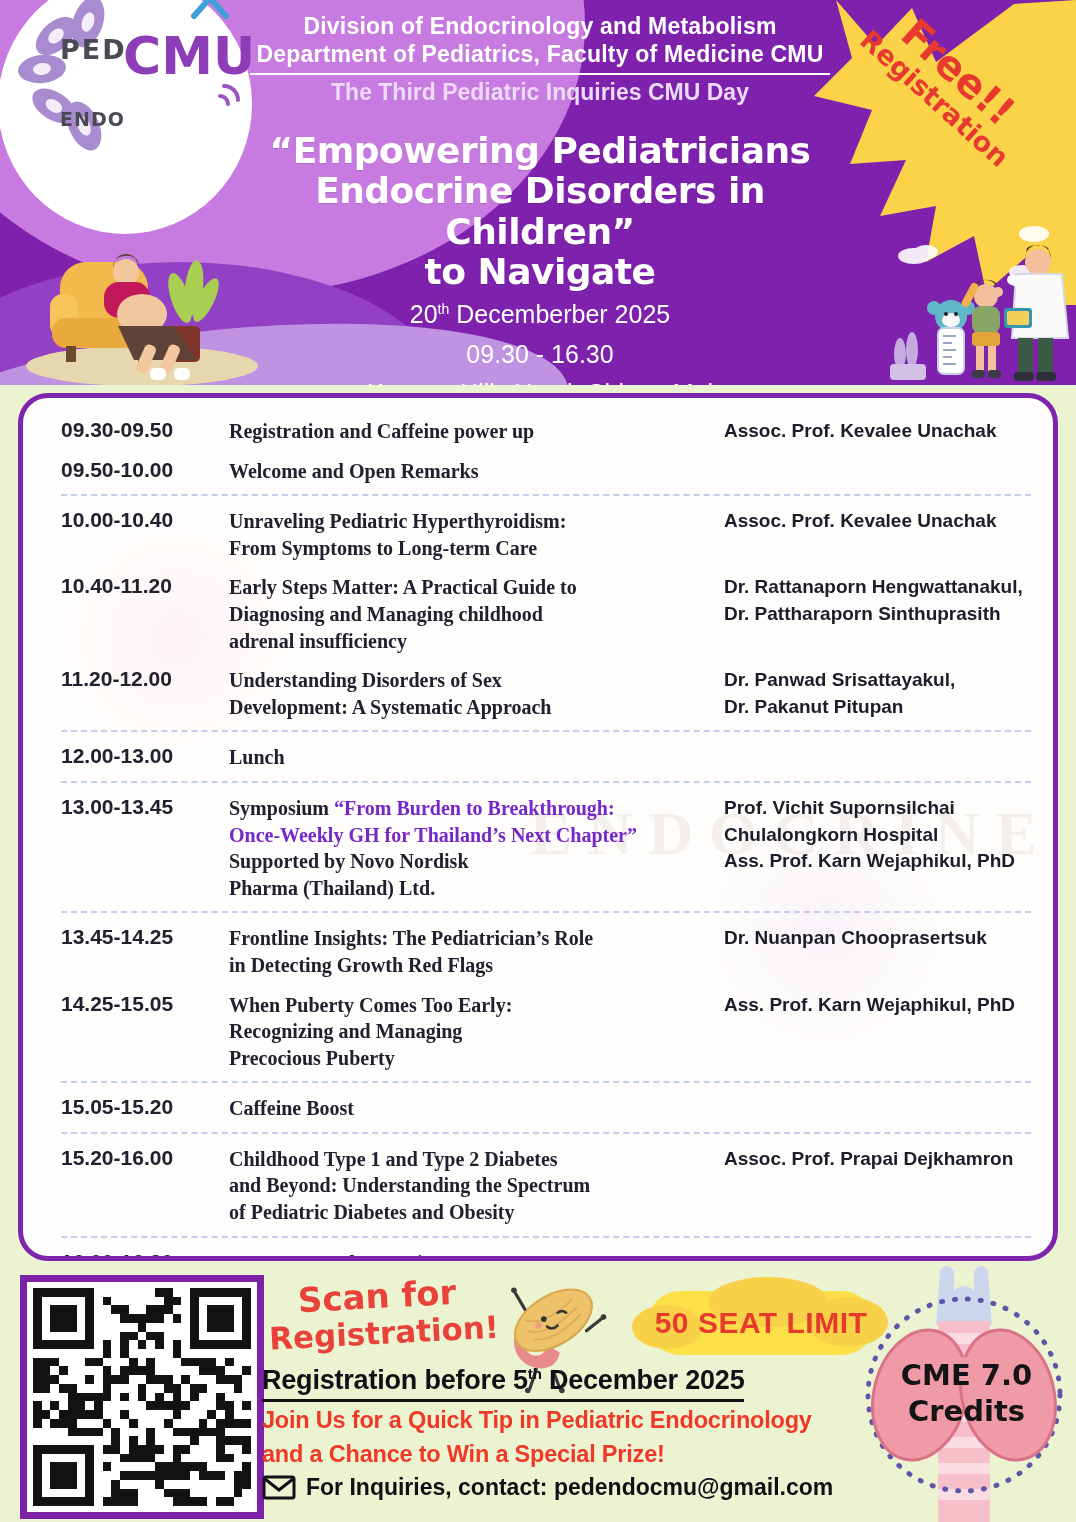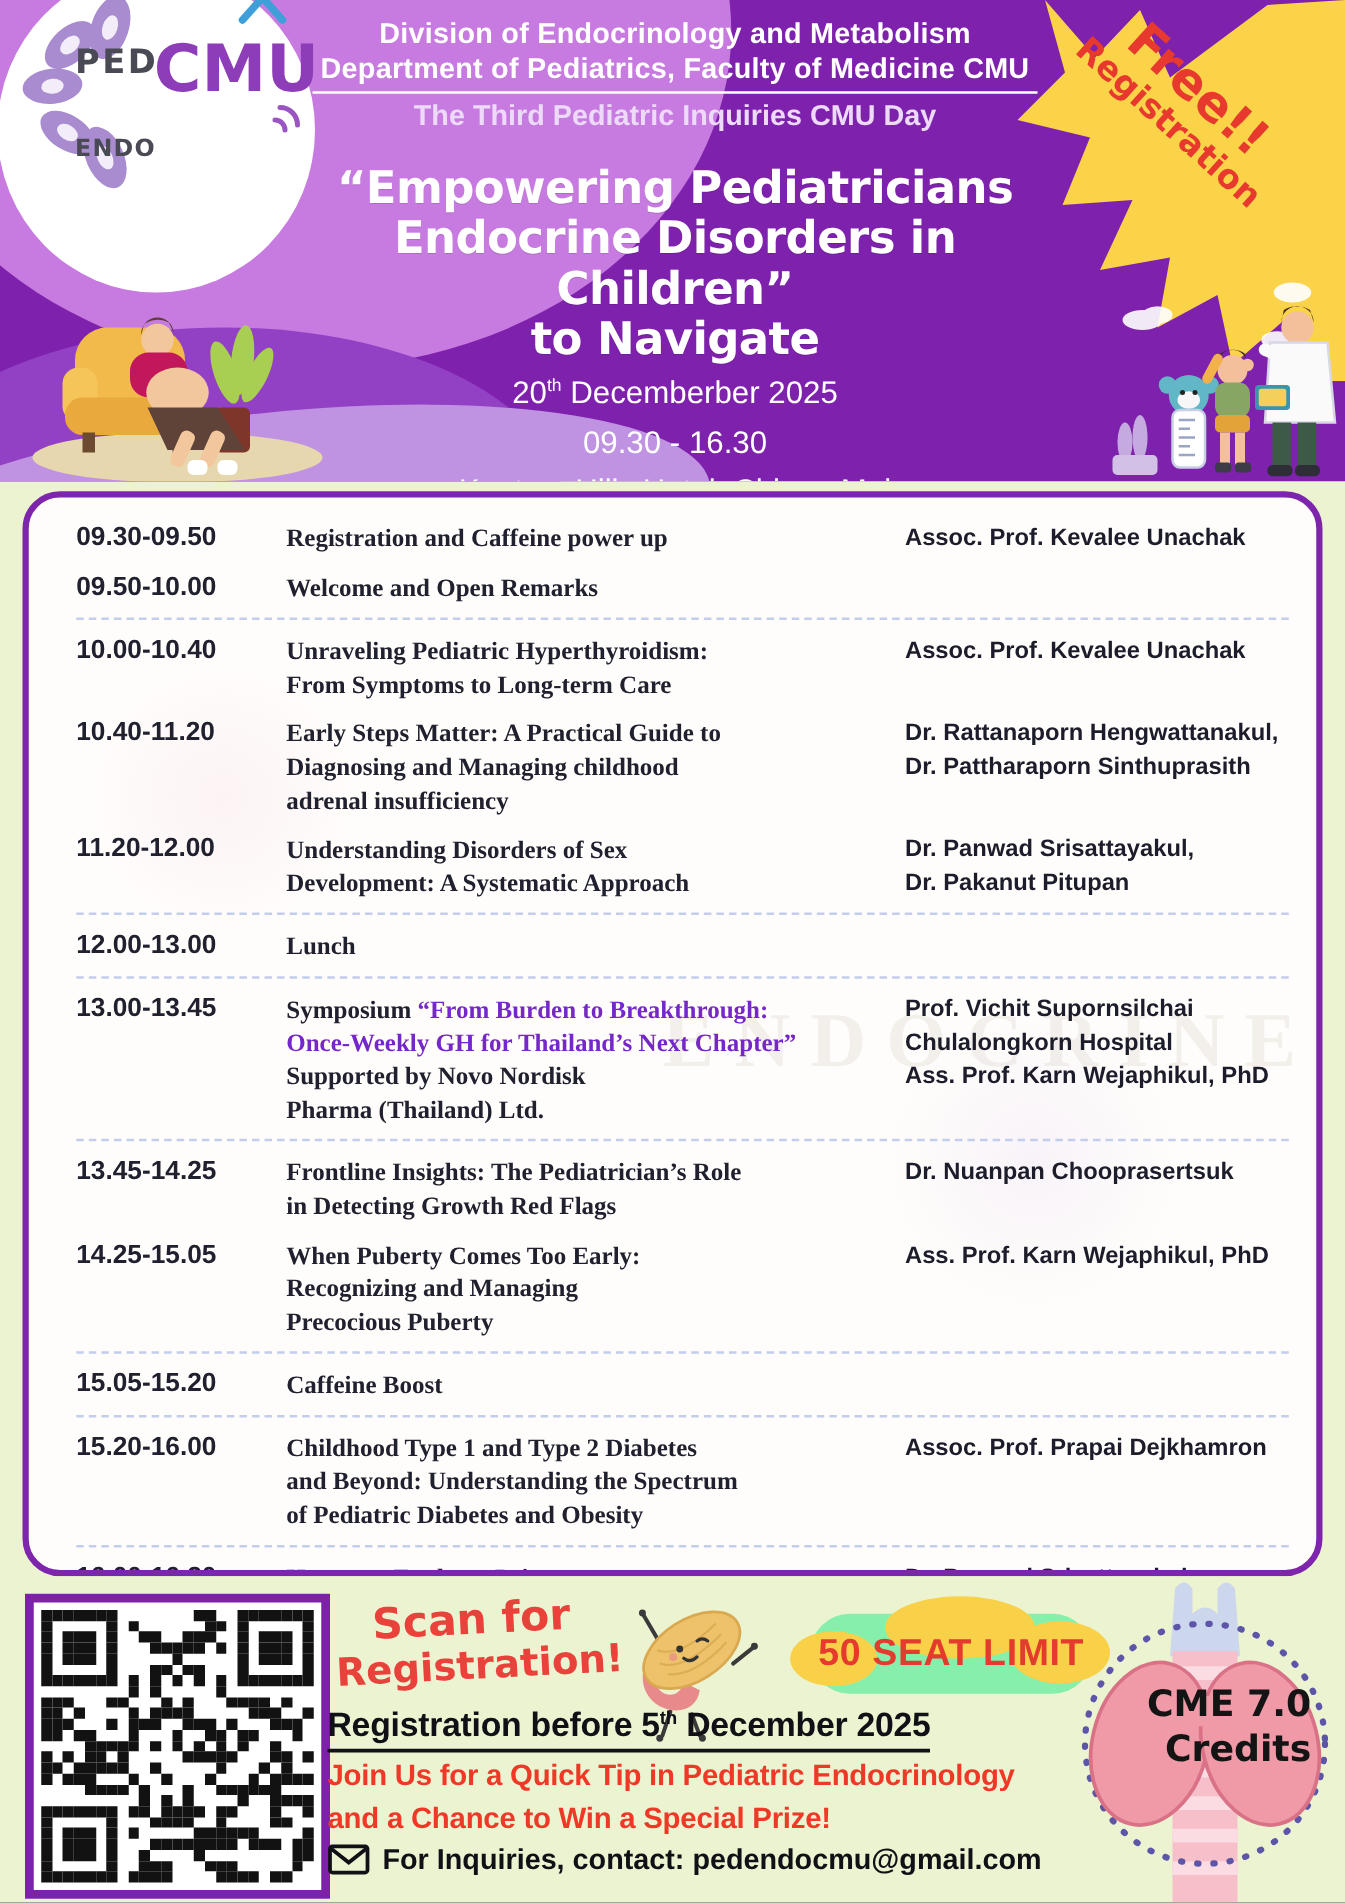--- a/index.html
+++ b/index.html
@@ -46,34 +46,34 @@
   
   .foot{position:absolute;left:0;top:1261px;width:1076px;height:261px;background:#ebf3d1;}
   .qr{position:absolute;left:20px;top:14px;width:218px;height:218px;background:#fff;border:7px solid #7d22a8;
       padding:6px;display:grid;grid-template-columns:repeat(25,1fr);grid-template-rows:repeat(25,1fr);}
   .qr div{background:transparent;}
   .qr div.on{background:#121212;}
   .scan{position:absolute;left:268px;top:18px;width:220px;text-align:center;color:#e8423b;
         font-family:"DejaVu Sans",sans-serif;font-weight:bold;transform:rotate(-3deg);}
   .scan-l1{font-size:34px;line-height:1.05;}
   .scan-l2{font-size:31px;line-height:1.2;}
-  .seat{position:absolute;left:648px;top:30px;width:226px;height:64px;background:#86efac;border-radius:34px;
+  .seat{position:absolute;left:648px;top:30px;width:226px;height:64px;background:#fde047;border-radius:34px;
         display:flex;align-items:center;justify-content:center;}
   .seat:before{content:"";position:absolute;left:-16px;top:14px;width:70px;height:44px;background:#f8d149;border-radius:50%;}
   .seat:after{content:"";position:absolute;right:-14px;top:6px;width:80px;height:50px;background:#f8d149;border-radius:50%;}
   .seat-puff{position:absolute;left:60px;top:-14px;width:120px;height:50px;background:#f8d149;border-radius:50%;}
   .seat-txt{position:relative;z-index:2;color:#e53a2e;font-weight:bold;font-size:30px;letter-spacing:.5px;}
   .deadline{position:absolute;left:262px;top:104px;font-weight:bold;font-size:27px;color:#101016;
             border-bottom:3.5px solid #101016;padding-bottom:3px;letter-spacing:-.2px;}
   .deadline sup{font-size:15px;}
   .join{position:absolute;left:262px;font-weight:bold;font-size:23.5px;color:#ef3826;letter-spacing:-.2px;}
   .join1{top:146px;} .join2{top:180px;}
   .contact{position:absolute;left:262px;top:213px;display:flex;align-items:center;gap:10px;
            font-weight:bold;font-size:23px;color:#101016;}
-  .cme{position:absolute;left:884px;top:84px;width:165px;text-align:right;color:#141414;
+  .cme{position:absolute;left:884px;top:96px;width:165px;text-align:center;color:#141414;
        font-family:"DejaVu Sans",sans-serif;font-weight:bold;font-size:29px;line-height:1.25;z-index:3;}
   .thyroid{position:absolute;left:852px;top:0;width:224px;height:261px;}
   .mascot{position:absolute;left:483px;top:8px;width:128px;height:128px;}
 </style>
 </head>
 <body>
 
 <div class="poster">
 
   <div class="hdr">

